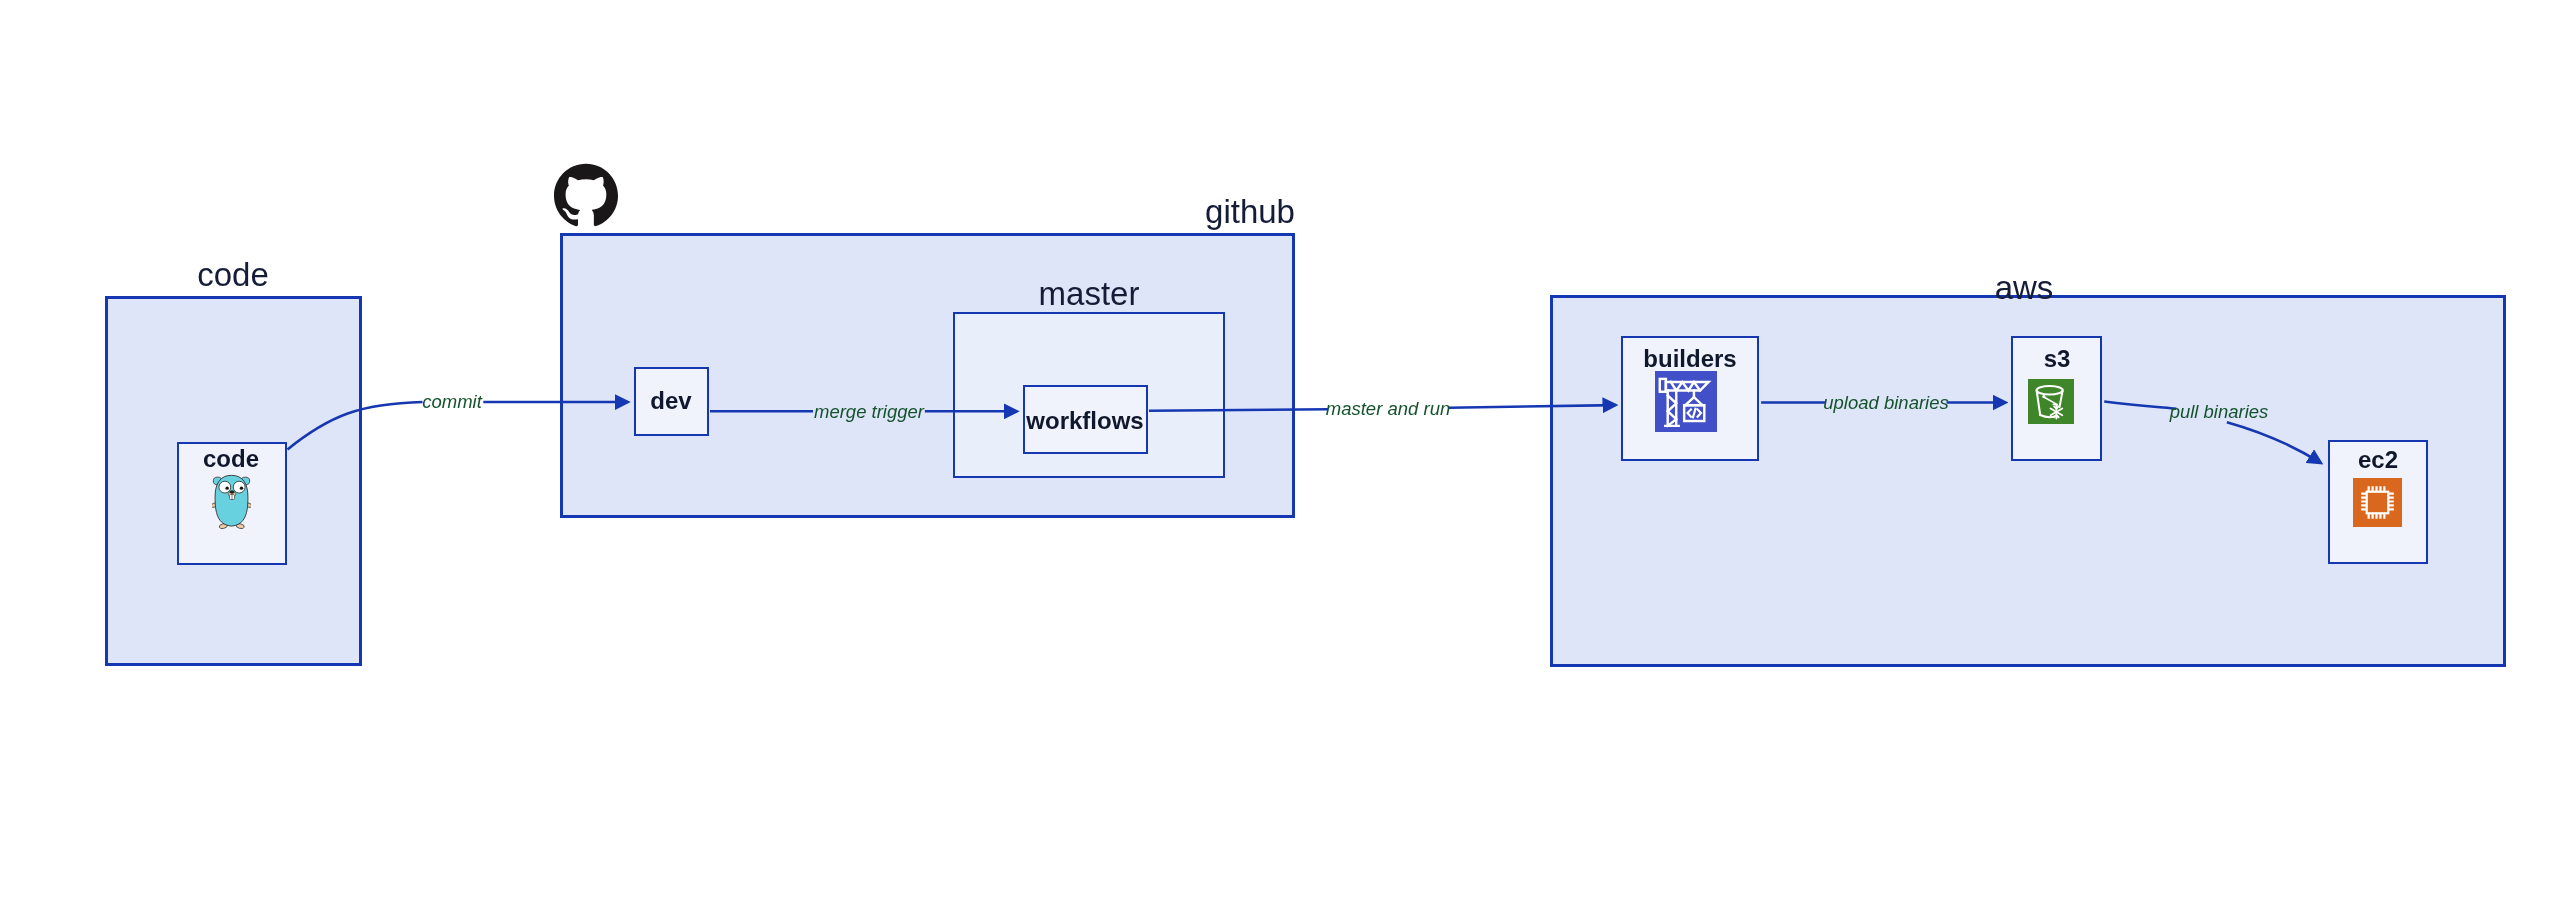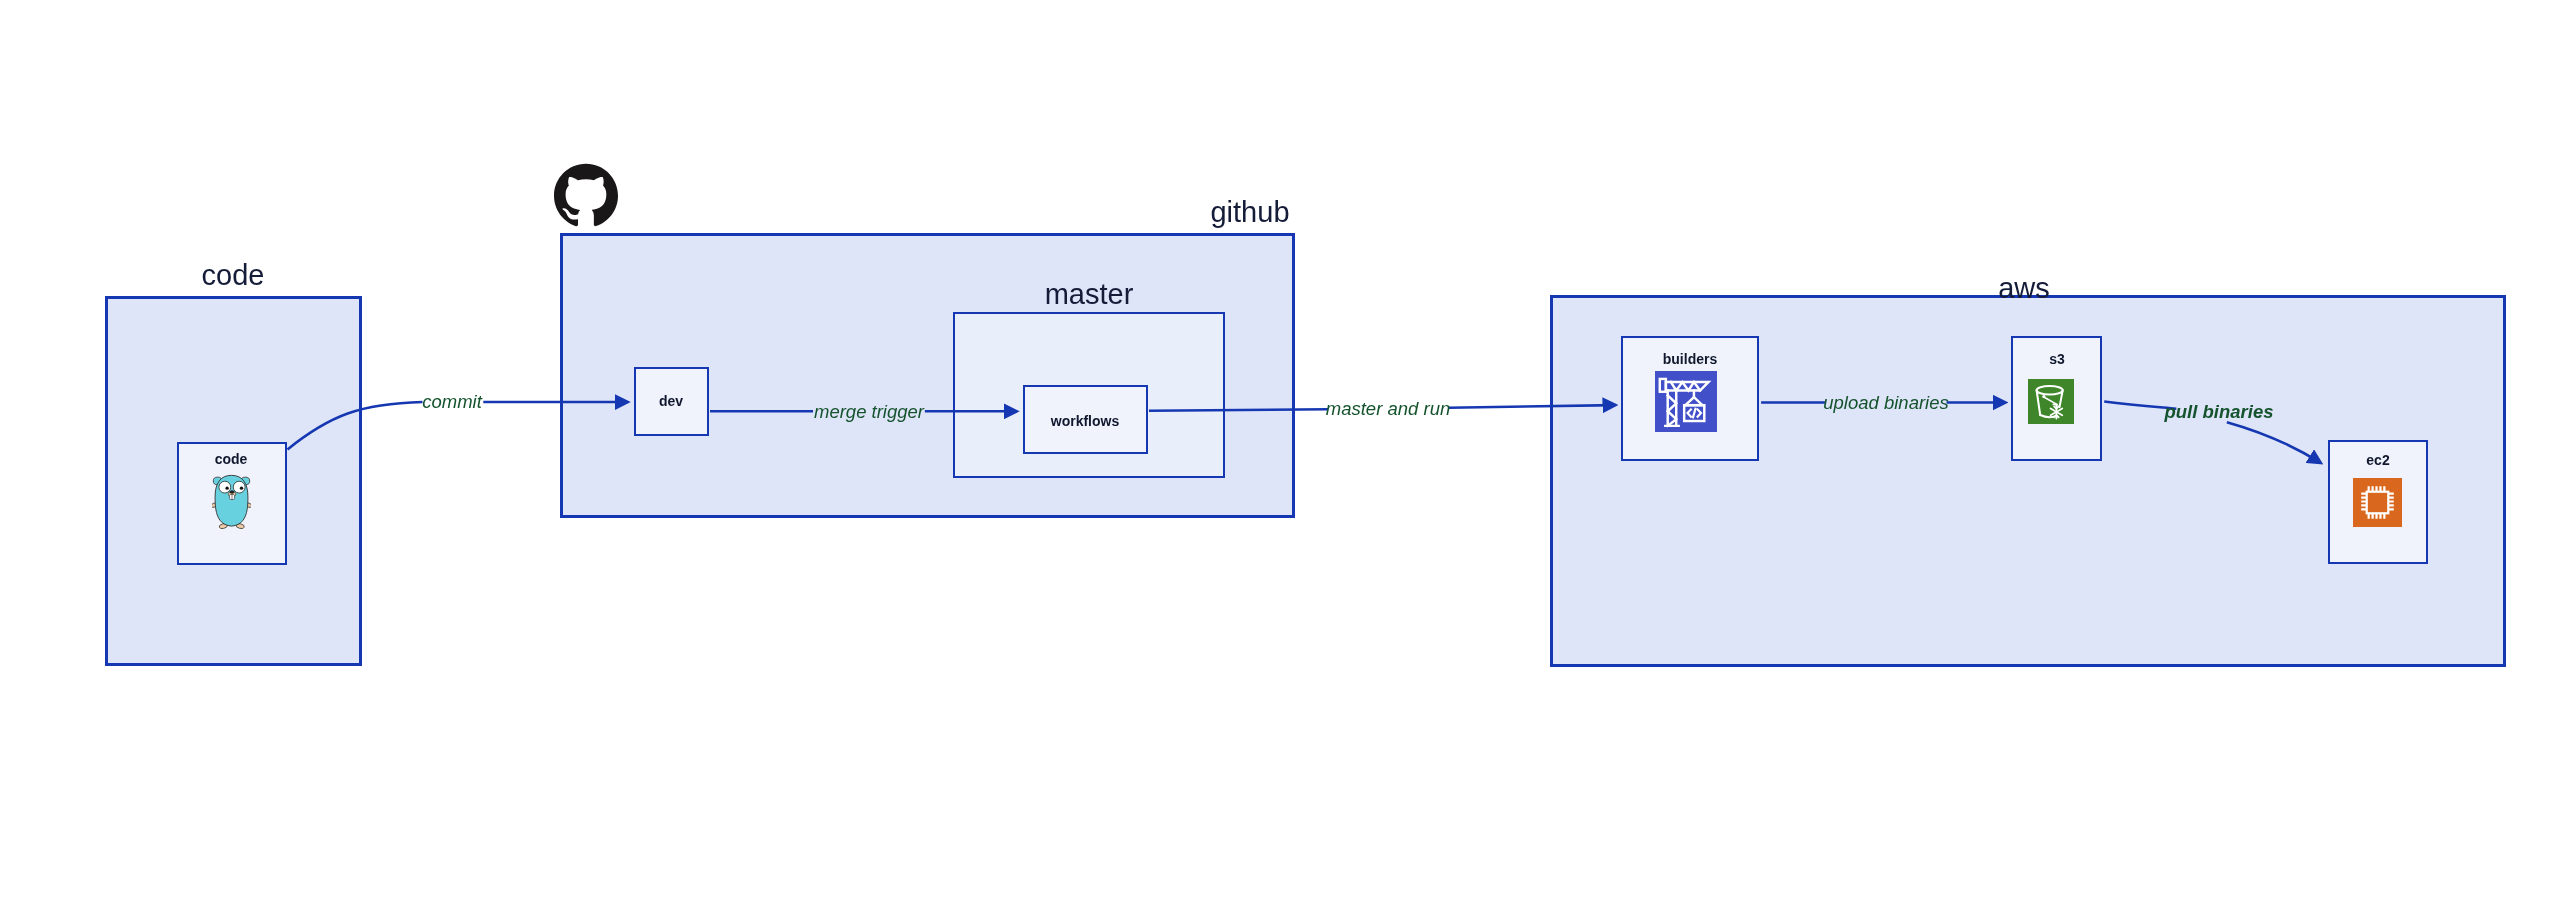--- a/index.html
+++ b/index.html
@@ -27,27 +27,27 @@
   .node{
     position:absolute;
     background:#f0f3fc;
     border:2.6px solid #1538b2;
     box-sizing:border-box;
   }
   
   .glabel{
     position:absolute;
     transform:translate(-50%,-50%);
-    font-size:29px;font-weight:500;
+    font-size:33px;font-weight:500;
     color:#141c38;white-space:nowrap;
   }
   .nlabel{
     position:absolute;
     transform:translate(-50%,-50%);
-    font-size:14px;font-weight:700;
+    font-size:24px;font-weight:700;
     color:#10182e;white-space:nowrap;
   }
   .elabel{
     position:absolute;
     transform:translate(-50%,-50%);
     font-size:18.5px;font-style:italic;
     color:#14532d;white-space:nowrap;
   }
   .title{
     position:absolute;
@@ -191,17 +191,17 @@
 
       <path d="M4084 779 C4140 786 4180 789 4224 793"></path>
       <path d="M4322 819 C4390 838 4456 868 4504 898" marker-end="url(#arrow)"></path>
     </g>
   </svg>
 
   <div class="elabel" style="left:452px;top:402px;">commit</div>
   <div class="elabel" style="left:869px;top:412px;">merge trigger</div>
   <div class="elabel" style="left:1388px;top:409px;">master and run</div>
   <div class="elabel" style="left:1886px;top:403px;">upload binaries</div>
-  <div class="elabel" style="left:2219px;top:412px;font-weight:bold;">pull binaries</div>
+  <div class="elabel" style="left:2219px;top:412px;">pull binaries</div>
 
 
 </div>
 
 
 </body></html>

